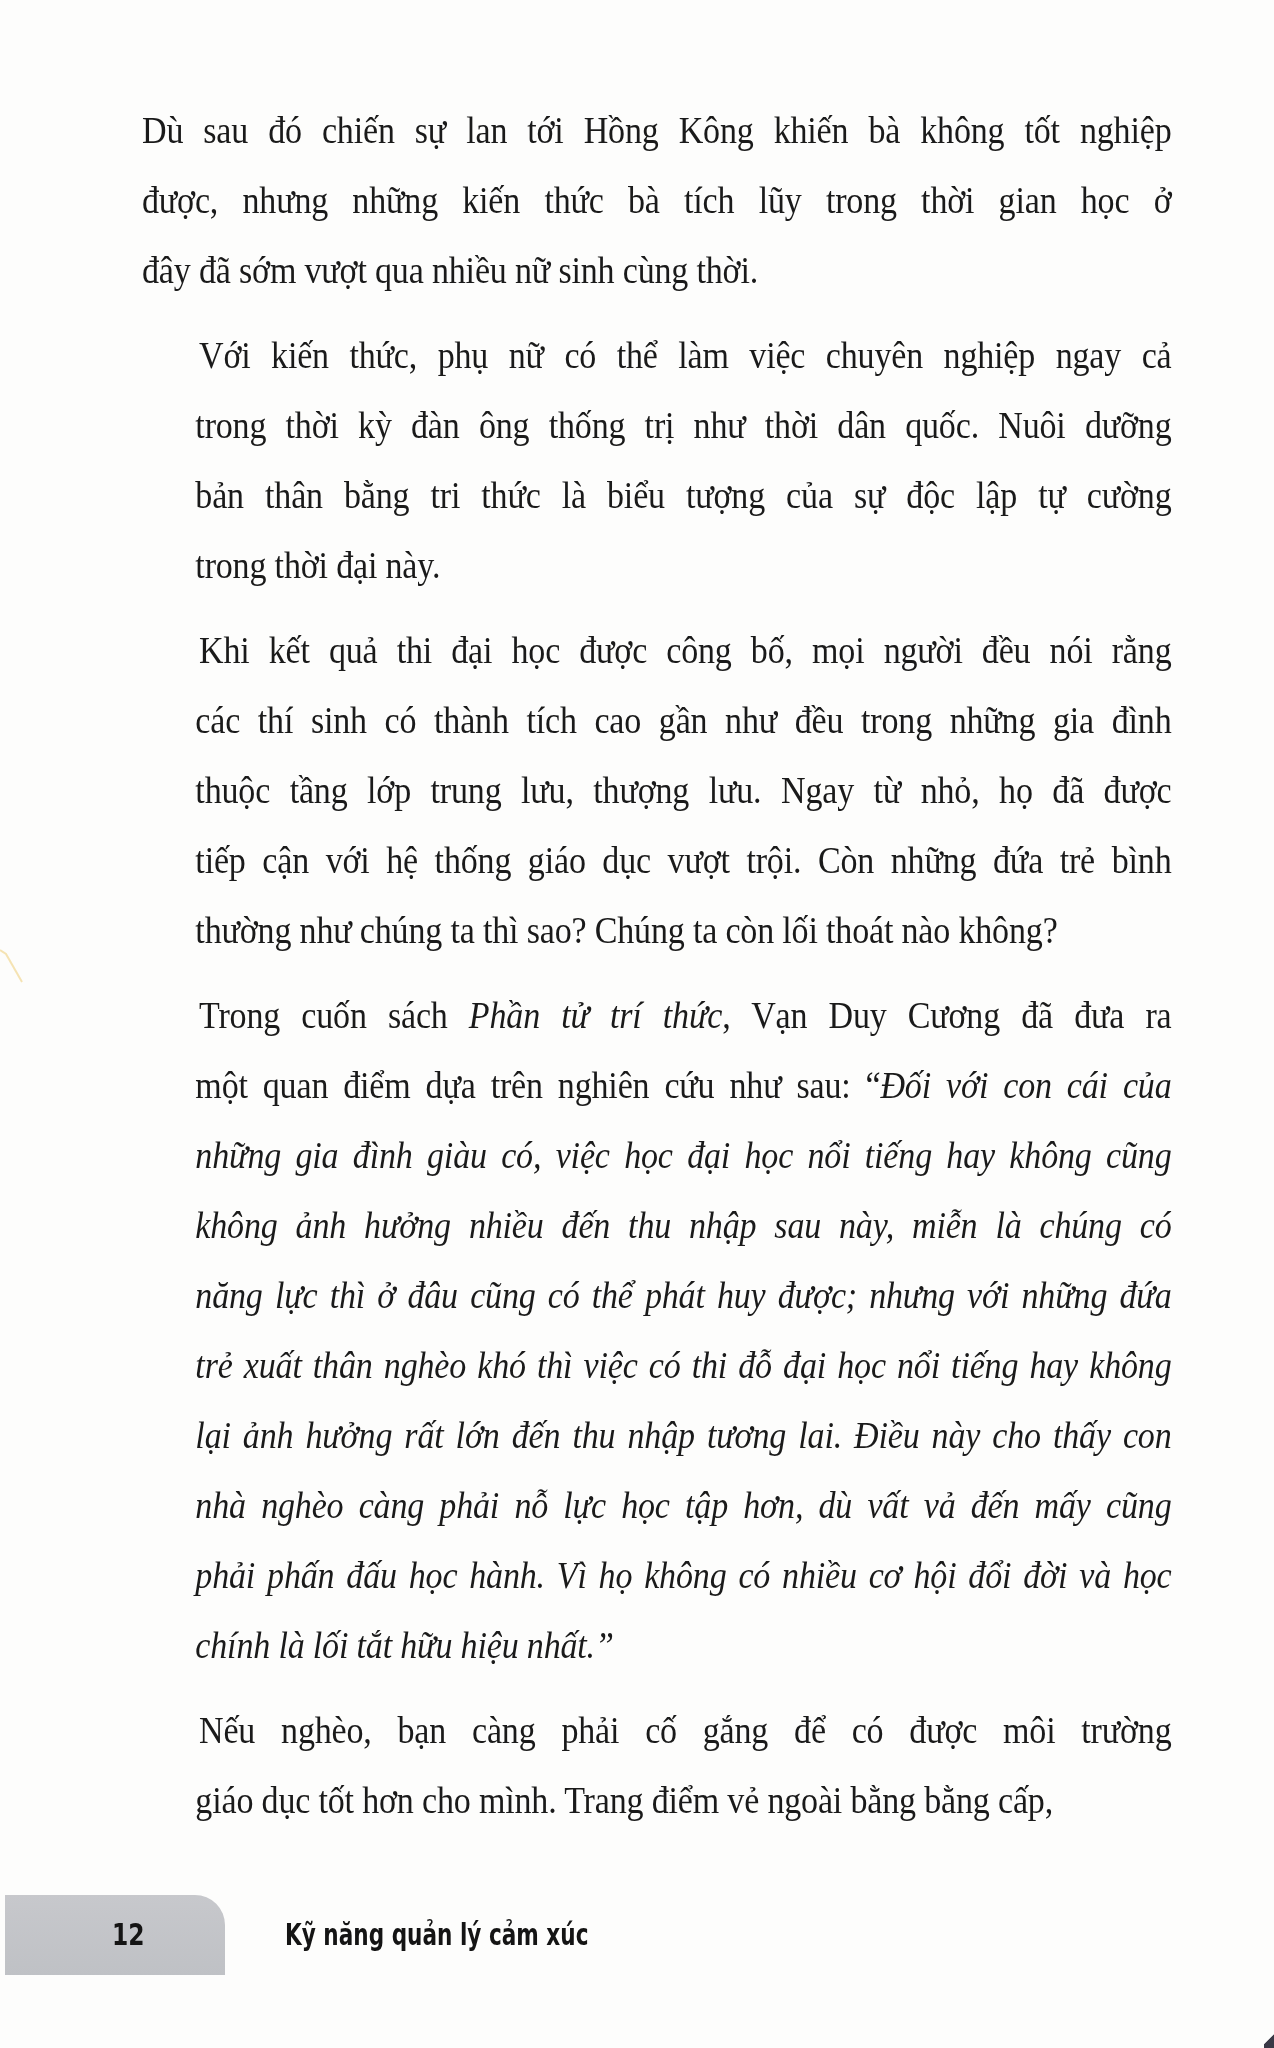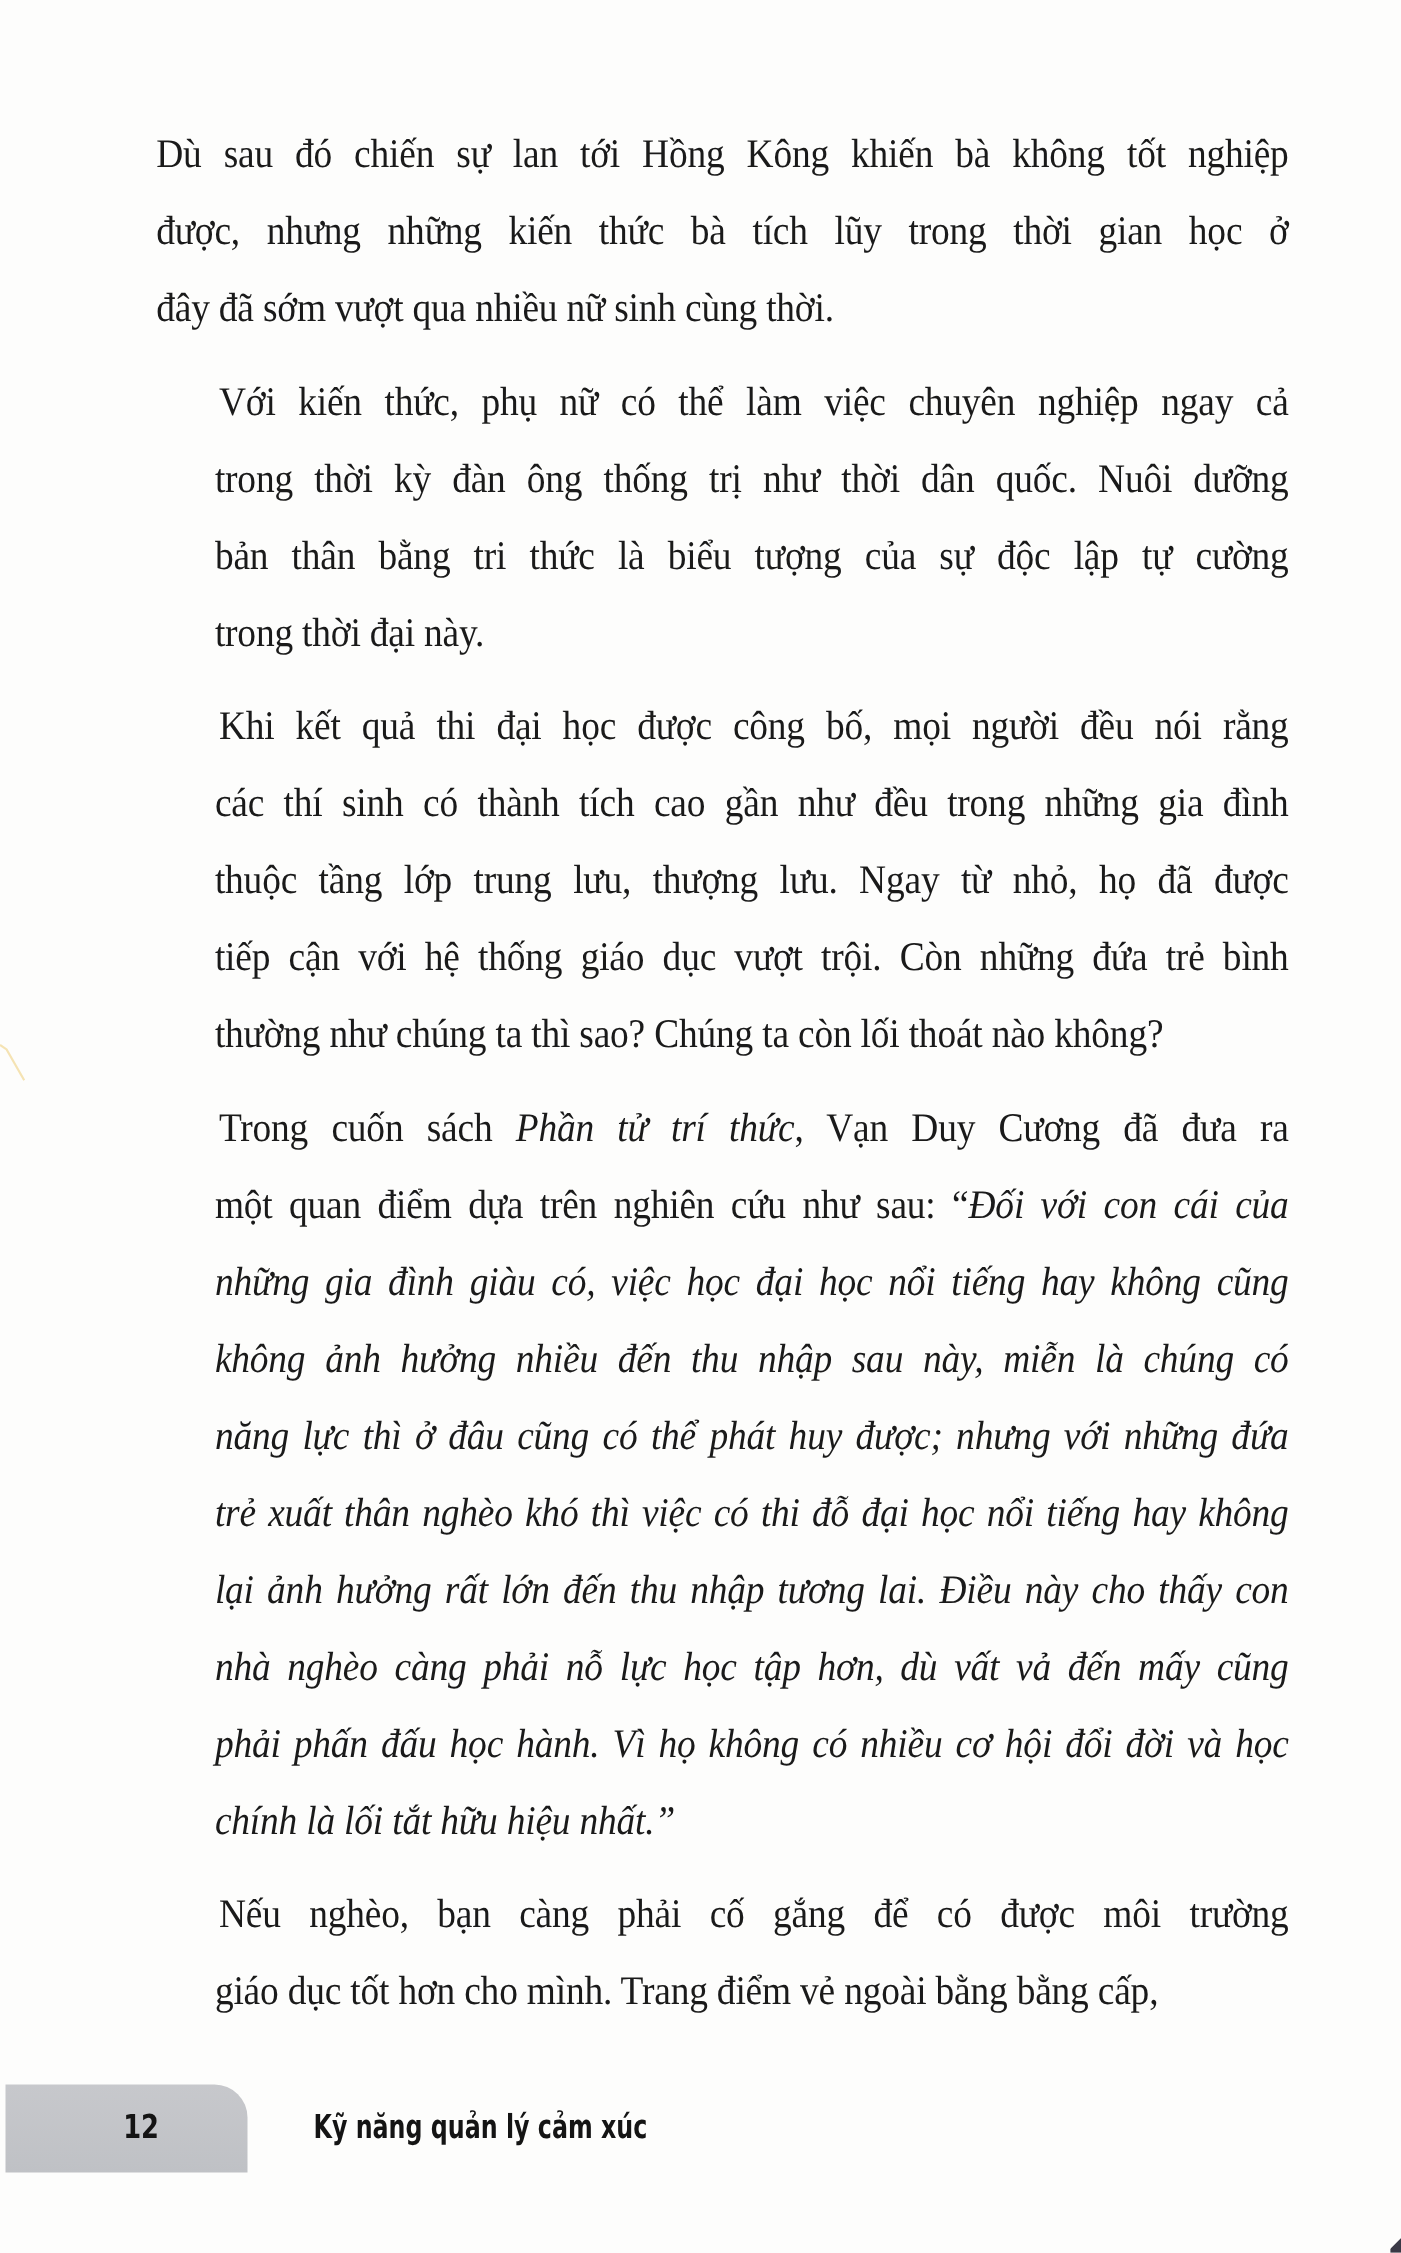--- a/index.html
+++ b/index.html
@@ -5,21 +5,21 @@
     html, body { margin: 0; padding: 0; }
     body {
       width: 1274px; height: 2048px; overflow: hidden;
       background: #fdfdfc;
       position: relative;
       font-family: "Liberation Serif", "DejaVu Serif", serif;
       color: #1a1a1a;
     }
     .page-body {
       position: absolute;
-      left: 142px; top: 106px;
+      left: 142px; top: 96px;
       width: 1030px;
     }
     .para {
       margin: 0 0 15px 0;
       font-size: 37px;
       line-height: 70px;
       text-align: justify;
       text-align-last: left;
       letter-spacing: -0.2px;
       transform: scaleX(0.92);

